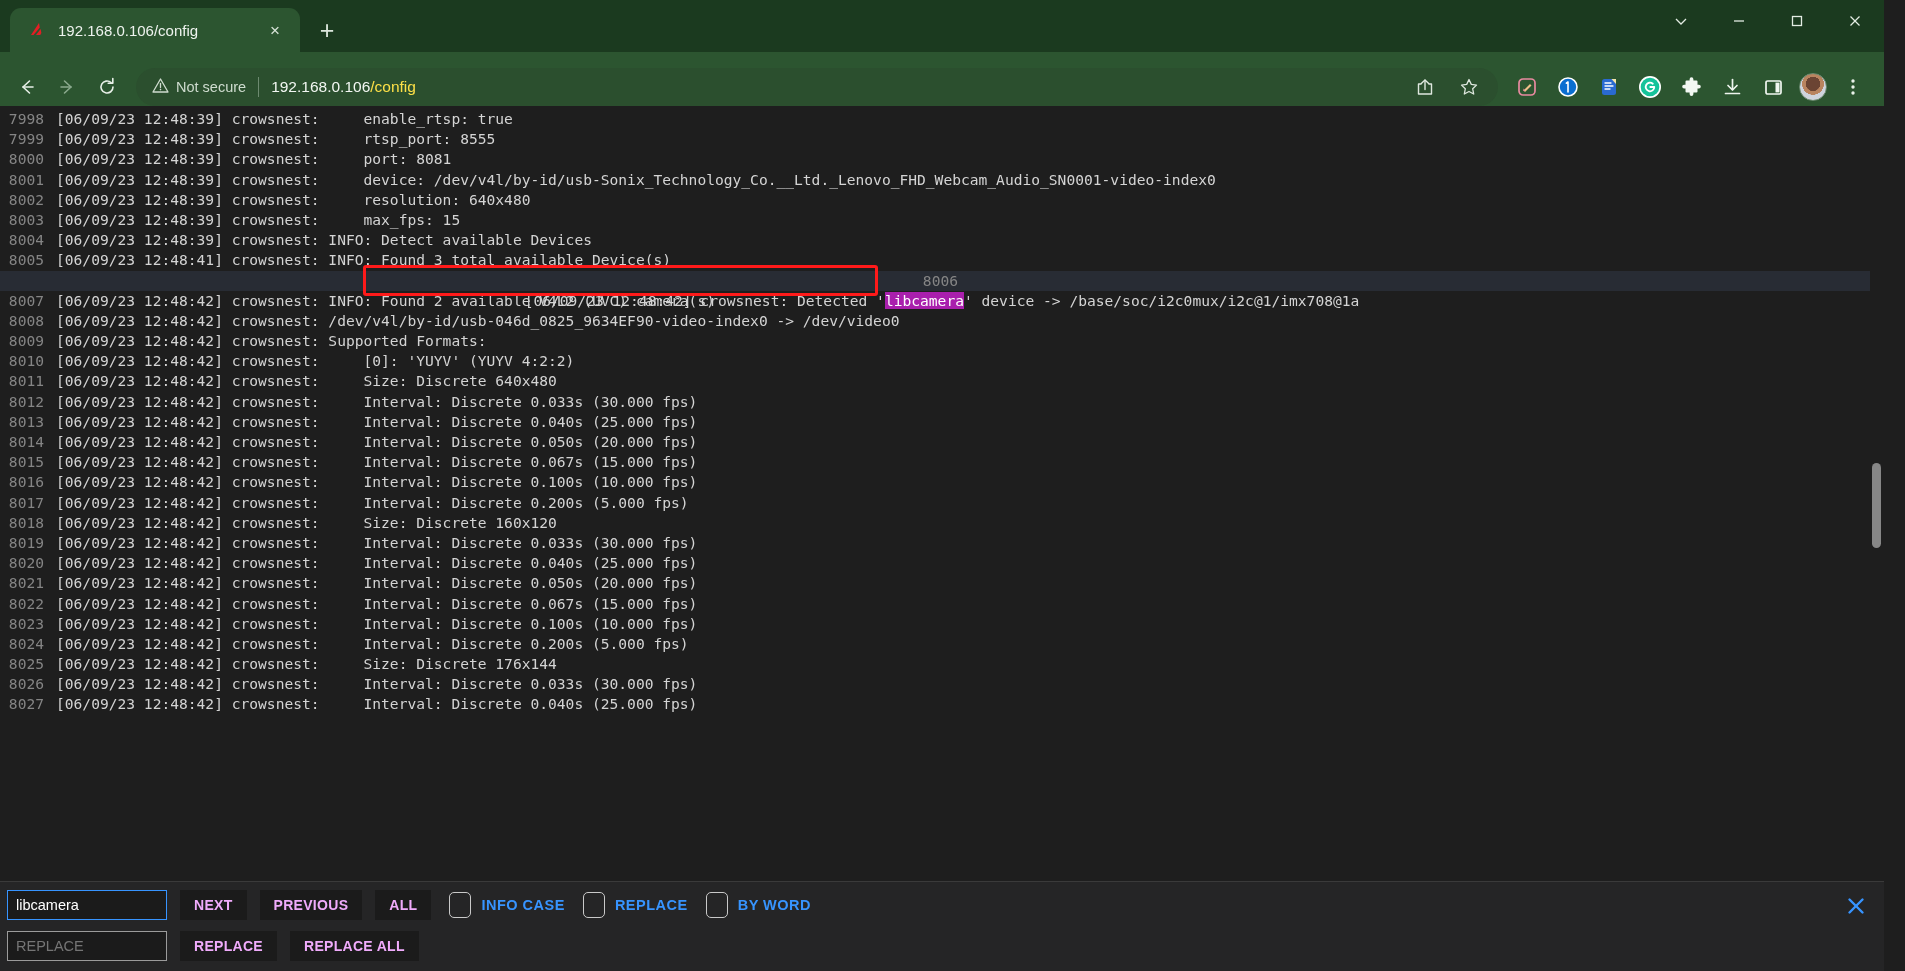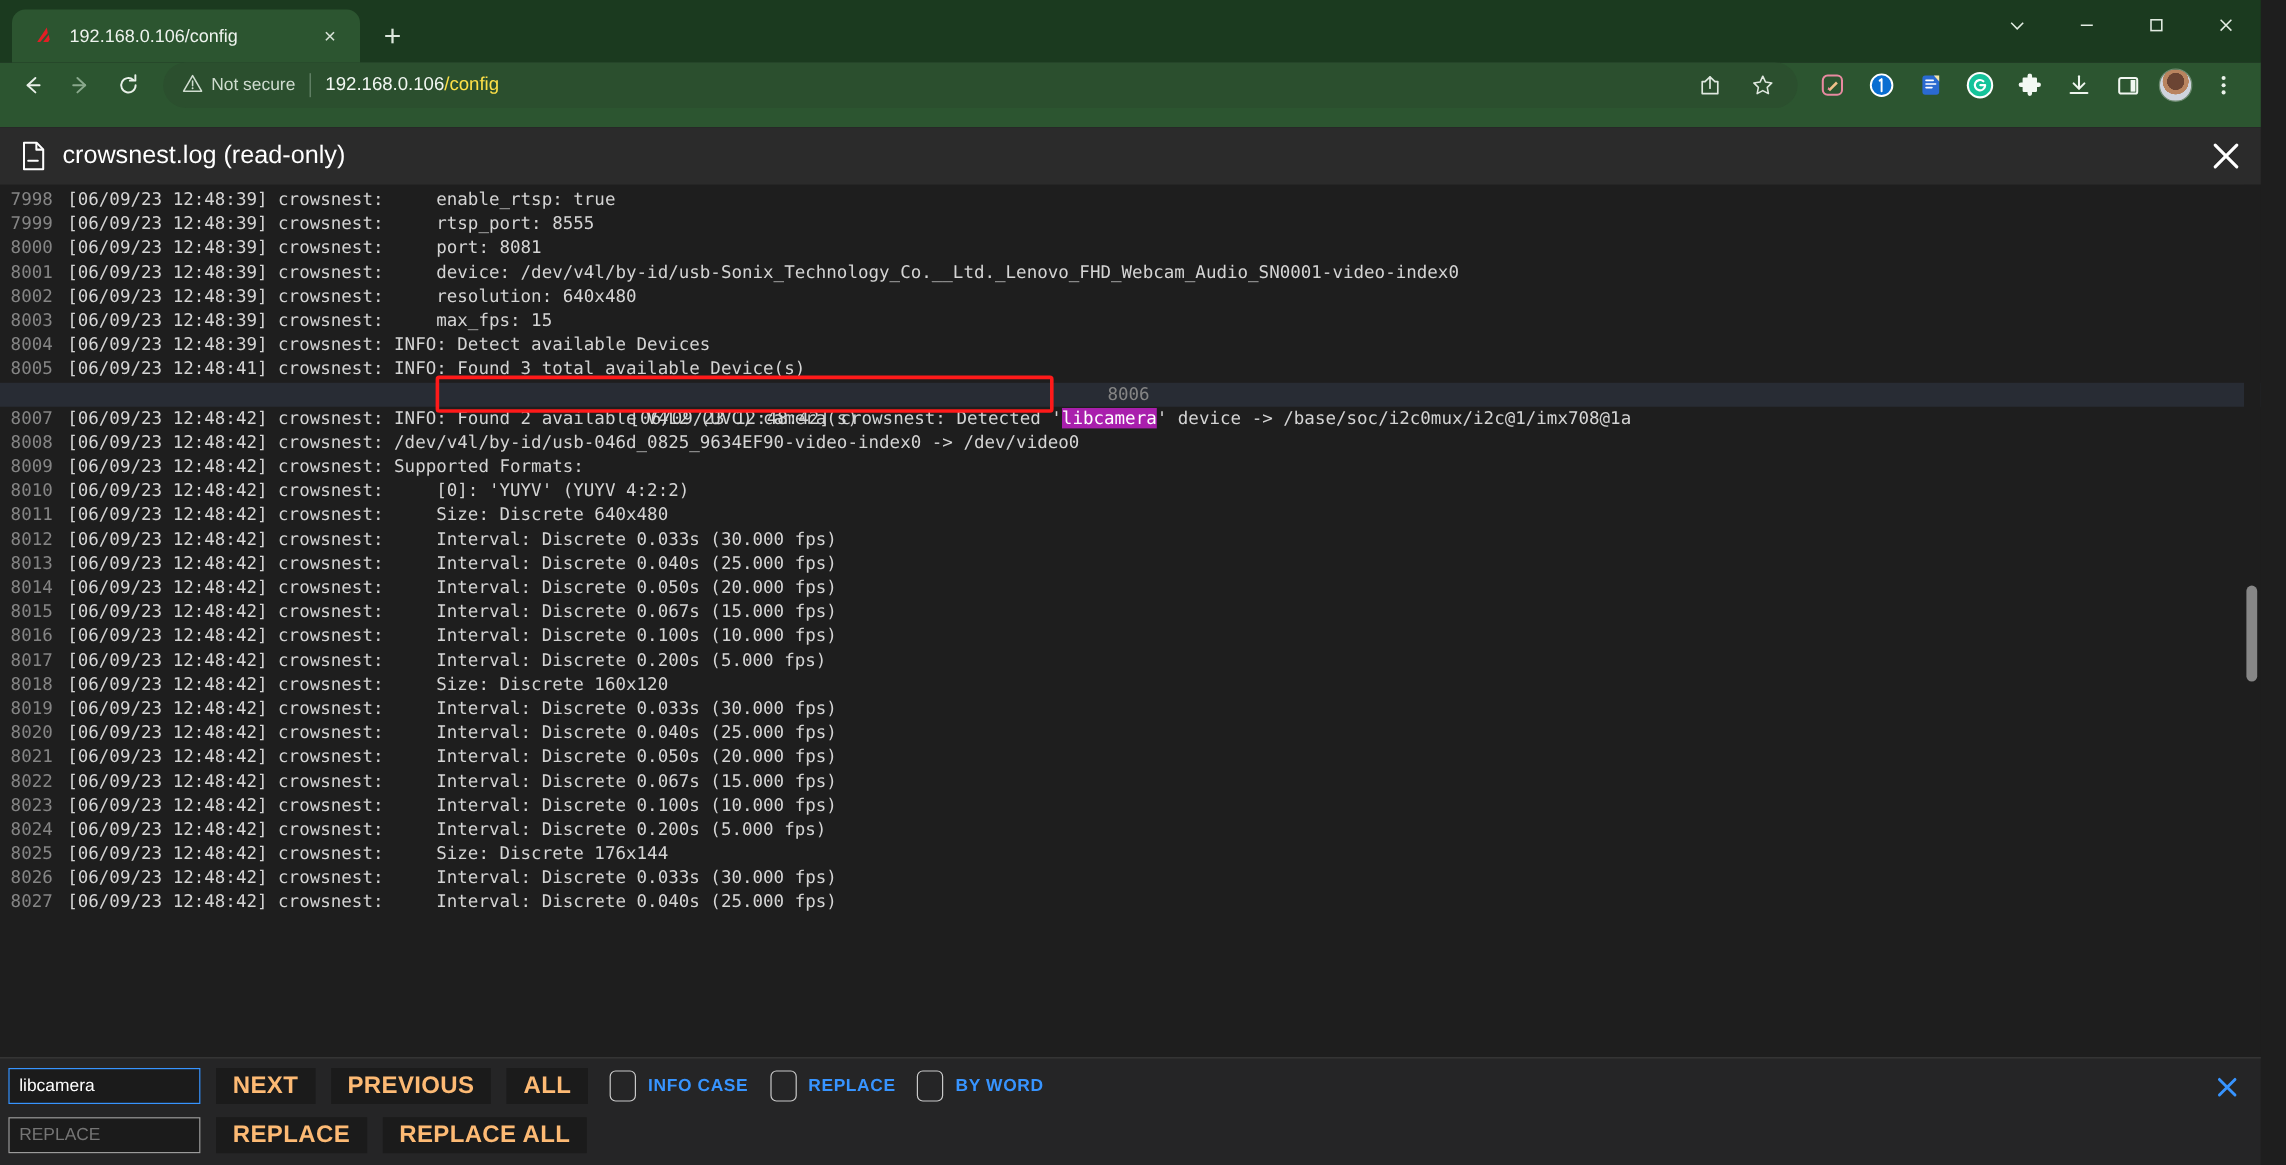--- a/index.html
+++ b/index.html
@@ -61,21 +61,21 @@
   .wincontrols .wc {
     width: 58px; height: 42px;
     display: flex; align-items: center; justify-content: center;
     color: #e3ece3;
   }
 
   .toolbar {
     height: 54px;
     background: #2c5530;
     display: flex;
-    align-items: flex-start;
+    align-items: flex-end;
     padding: 0 12px 0 8px;
     gap: 2px;
   }
   .tb-btn {
     width: 38px; height: 38px;
     display: flex; align-items: center; justify-content: center;
     border-radius: 50%;
     color: #e8f0e8;
     flex: 0 0 auto;
   }
@@ -224,27 +224,27 @@
     padding: 0 8px;
     margin-left: 3px;
     outline: none;
   }
   .find-input.replace {
     border: 1px solid #9b9b9b;
     color: #a6a6a6;
   }
   .fbtn {
     background: #1b1b1b;
-    color: #fdba74;
+    color: #f0abfc;
     border: none;
     height: 30px;
     padding: 0 14px;
     margin-left: 13px;
     font-family: "Liberation Sans", sans-serif;
-    font-size: 20px;
+    font-size: 14px;
     font-weight: bold;
     letter-spacing: .3px;
     cursor: pointer;
   }
   .chk-group { display: flex; align-items: center; margin-left: 18px; gap: 10px; }
   .chk {
     width: 22px; height: 26px;
     border: 1.5px solid #c9c9c9;
     border-radius: 5px;
     background: transparent;
@@ -411,36 +411,20 @@
       <svg width="20" height="20" viewBox="0 0 20 20">
           <circle cx="10" cy="4" r="1.7" fill="#eaf2ea"></circle>
           <circle cx="10" cy="10" r="1.7" fill="#eaf2ea"></circle>
           <circle cx="10" cy="16" r="1.7" fill="#eaf2ea"></circle>
         </svg>
     </div>
   </div>
 
   <div class="logview">
 
-    <div class="log-header">
-      <span class="file-icon">
-        <svg width="24" height="26" viewBox="0 0 24 26">
-            <path d="M4 2 H14.5 L20 7.5 V24 H4 Z" fill="none" stroke="#ffffff" stroke-width="1.7" stroke-linejoin="round"></path>
-            <path d="M14.3 2 V7.7 H20" fill="none" stroke="#ffffff" stroke-width="1.7" stroke-linejoin="round"></path>
-            <line x1="7.5" y1="17" x2="15.5" y2="17" stroke="#ffffff" stroke-width="1.7" stroke-linecap="round"></line>
-          </svg>
-      </span>
-      <span class="log-title">crowsnest.log (read-only)</span>
-      <span class="log-close">
-        <svg width="26" height="26" viewBox="0 0 26 26">
-            <line x1="4" y1="4" x2="22" y2="22" stroke="#ffffff" stroke-width="2.6" stroke-linecap="round"></line>
-            <line x1="22" y1="4" x2="4" y2="22" stroke="#ffffff" stroke-width="2.6" stroke-linecap="round"></line>
-          </svg>
-      </span>
-    </div>
 
     <div class="log-body">
       <div class="log-lines" id="log-lines"><div class="log-line"><span class="ln">7998</span><span class="lt">[06/09/23 12:48:39] crowsnest:     enable_rtsp: true</span></div><div class="log-line"><span class="ln">7999</span><span class="lt">[06/09/23 12:48:39] crowsnest:     rtsp_port: 8555</span></div><div class="log-line"><span class="ln">8000</span><span class="lt">[06/09/23 12:48:39] crowsnest:     port: 8081</span></div><div class="log-line"><span class="ln">8001</span><span class="lt">[06/09/23 12:48:39] crowsnest:     device: /dev/v4l/by-id/usb-Sonix_Technology_Co.__Ltd._Lenovo_FHD_Webcam_Audio_SN0001-video-index0</span></div><div class="log-line"><span class="ln">8002</span><span class="lt">[06/09/23 12:48:39] crowsnest:     resolution: 640x480</span></div><div class="log-line"><span class="ln">8003</span><span class="lt">[06/09/23 12:48:39] crowsnest:     max_fps: 15</span></div><div class="log-line"><span class="ln">8004</span><span class="lt">[06/09/23 12:48:39] crowsnest: INFO: Detect available Devices</span></div><div class="log-line"><span class="ln">8005</span><span class="lt">[06/09/23 12:48:41] crowsnest: INFO: Found 3 total available Device(s)</span></div><div class="log-line current"><span class="ln">8006</span><span class="lt">[06/09/23 12:48:42] crowsnest: Detected '<span class="hl-match">libcamera</span>' device -&gt; /base/soc/i2c0mux/i2c@1/imx708@1a</span></div><div class="log-line"><span class="ln">8007</span><span class="lt">[06/09/23 12:48:42] crowsnest: INFO: Found 2 available V4L2 (UVC) camera(s)</span></div><div class="log-line"><span class="ln">8008</span><span class="lt">[06/09/23 12:48:42] crowsnest: /dev/v4l/by-id/usb-046d_0825_9634EF90-video-index0 -&gt; /dev/video0</span></div><div class="log-line"><span class="ln">8009</span><span class="lt">[06/09/23 12:48:42] crowsnest: Supported Formats:</span></div><div class="log-line"><span class="ln">8010</span><span class="lt">[06/09/23 12:48:42] crowsnest:     [0]: 'YUYV' (YUYV 4:2:2)</span></div><div class="log-line"><span class="ln">8011</span><span class="lt">[06/09/23 12:48:42] crowsnest:     Size: Discrete 640x480</span></div><div class="log-line"><span class="ln">8012</span><span class="lt">[06/09/23 12:48:42] crowsnest:     Interval: Discrete 0.033s (30.000 fps)</span></div><div class="log-line"><span class="ln">8013</span><span class="lt">[06/09/23 12:48:42] crowsnest:     Interval: Discrete 0.040s (25.000 fps)</span></div><div class="log-line"><span class="ln">8014</span><span class="lt">[06/09/23 12:48:42] crowsnest:     Interval: Discrete 0.050s (20.000 fps)</span></div><div class="log-line"><span class="ln">8015</span><span class="lt">[06/09/23 12:48:42] crowsnest:     Interval: Discrete 0.067s (15.000 fps)</span></div><div class="log-line"><span class="ln">8016</span><span class="lt">[06/09/23 12:48:42] crowsnest:     Interval: Discrete 0.100s (10.000 fps)</span></div><div class="log-line"><span class="ln">8017</span><span class="lt">[06/09/23 12:48:42] crowsnest:     Interval: Discrete 0.200s (5.000 fps)</span></div><div class="log-line"><span class="ln">8018</span><span class="lt">[06/09/23 12:48:42] crowsnest:     Size: Discrete 160x120</span></div><div class="log-line"><span class="ln">8019</span><span class="lt">[06/09/23 12:48:42] crowsnest:     Interval: Discrete 0.033s (30.000 fps)</span></div><div class="log-line"><span class="ln">8020</span><span class="lt">[06/09/23 12:48:42] crowsnest:     Interval: Discrete 0.040s (25.000 fps)</span></div><div class="log-line"><span class="ln">8021</span><span class="lt">[06/09/23 12:48:42] crowsnest:     Interval: Discrete 0.050s (20.000 fps)</span></div><div class="log-line"><span class="ln">8022</span><span class="lt">[06/09/23 12:48:42] crowsnest:     Interval: Discrete 0.067s (15.000 fps)</span></div><div class="log-line"><span class="ln">8023</span><span class="lt">[06/09/23 12:48:42] crowsnest:     Interval: Discrete 0.100s (10.000 fps)</span></div><div class="log-line"><span class="ln">8024</span><span class="lt">[06/09/23 12:48:42] crowsnest:     Interval: Discrete 0.200s (5.000 fps)</span></div><div class="log-line"><span class="ln">8025</span><span class="lt">[06/09/23 12:48:42] crowsnest:     Size: Discrete 176x144</span></div><div class="log-line"><span class="ln">8026</span><span class="lt">[06/09/23 12:48:42] crowsnest:     Interval: Discrete 0.033s (30.000 fps)</span></div><div class="log-line"><span class="ln">8027</span><span class="lt">[06/09/23 12:48:42] crowsnest:     Interval: Discrete 0.040s (25.000 fps)</span></div></div>
       <div class="redbox" id="redbox" style="top: 158.5px; height: 31.1875px; left: 363px; width: 515px;"></div>
       <div class="vscroll">
         <div class="vthumb" id="vthumb" style="top: 46%; height: 11%;"></div>
       </div>
     </div>
 
     <div class="findbar">

